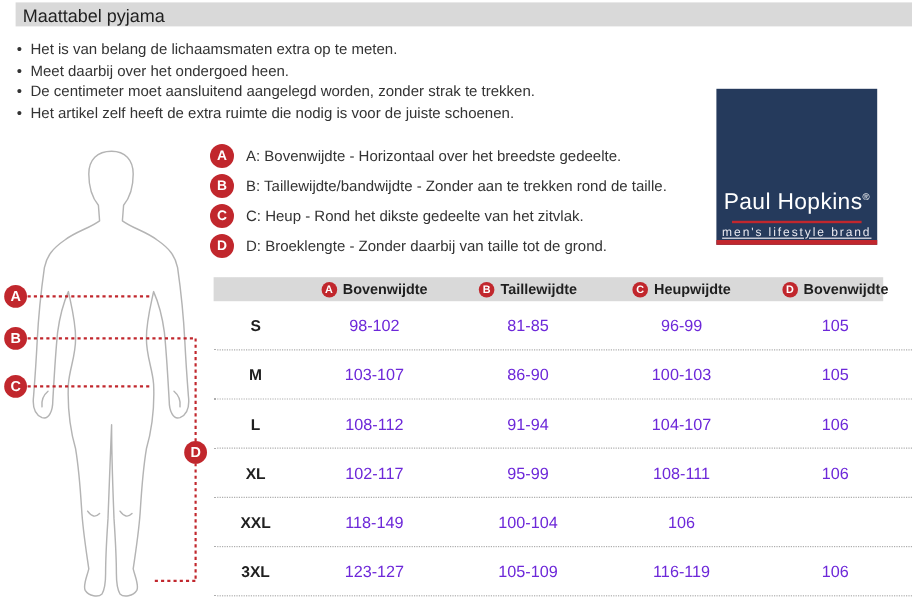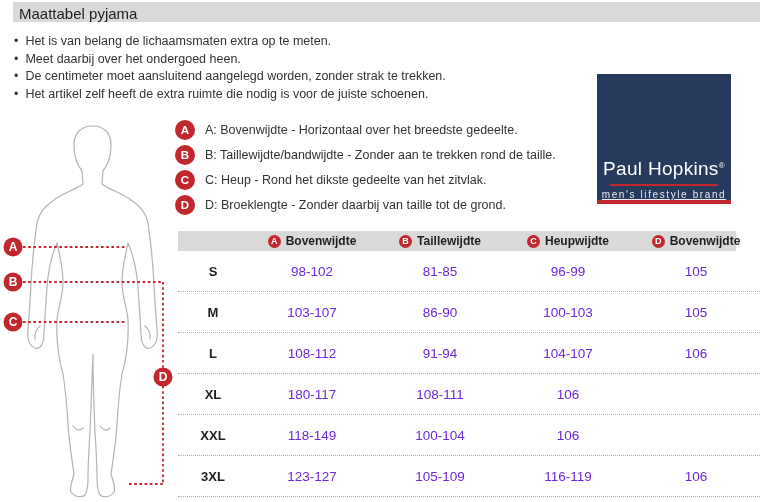--- a/index.html
+++ b/index.html
@@ -224,21 +224,22 @@
     </div>
     <div class="trow">
       <div class="td size">L</div>
       <div class="td">108-112</div>
       <div class="td">91-94</div>
       <div class="td">104-107</div>
       <div class="td">106</div>
     </div>
     <div class="trow">
       <div class="td size">XL</div>
-      <div class="td">180-117</div>
+      <div class="td">102-117</div>
+      <div class="td">95-99</div>
       <div class="td">108-111</div>
       <div class="td">106</div>
     </div>
     <div class="trow">
       <div class="td size">XXL</div>
       <div class="td">118-149</div>
       <div class="td">100-104</div>
       <div class="td">106</div>
     </div>
     <div class="trow">

